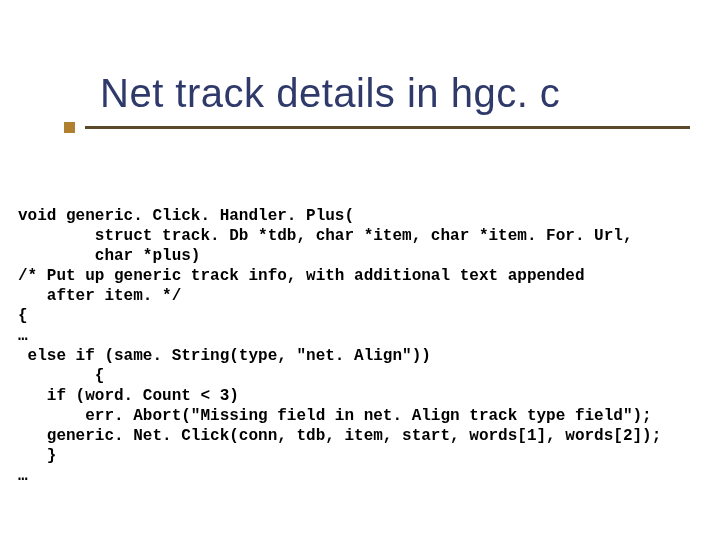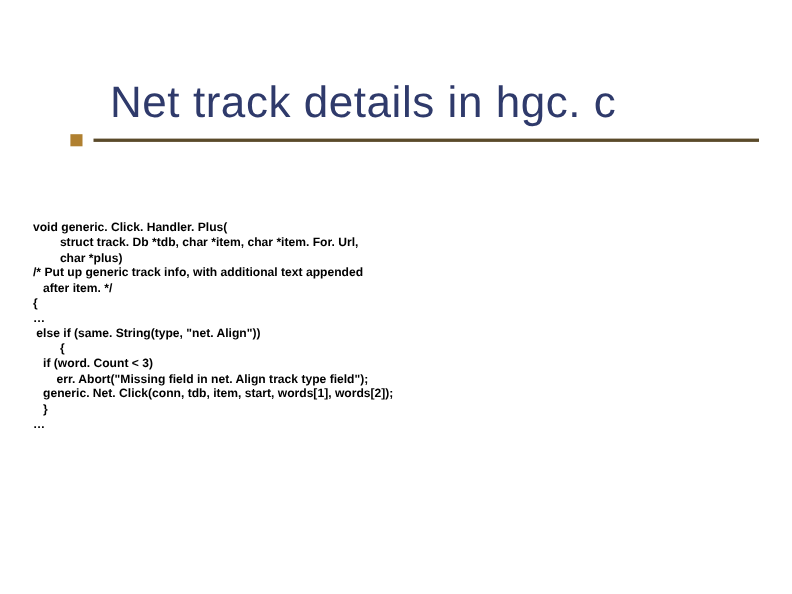--- a/index.html
+++ b/index.html
@@ -45,24 +45,24 @@
     flex: 0 0 auto;
   }
   .rule-line {
     height: 3px;
     background: #5a4a2a;
     flex: 1 1 auto;
   }
   .code {
     position: absolute;
     top: 190px;
-    left: 30px;
+    left: 18px;
     right: 30px;
-    font-family: Liberation Sans, sans-serif;
-    font-size: 11px;
+    font-family: Liberation Mono, monospace;
+    font-size: 16px;
     font-weight: bold;
     color: #000000;
     white-space: pre;
     line-height: 1.25;
   }
 </style>
 </head>
 <body>
 
 <div class="slide">

